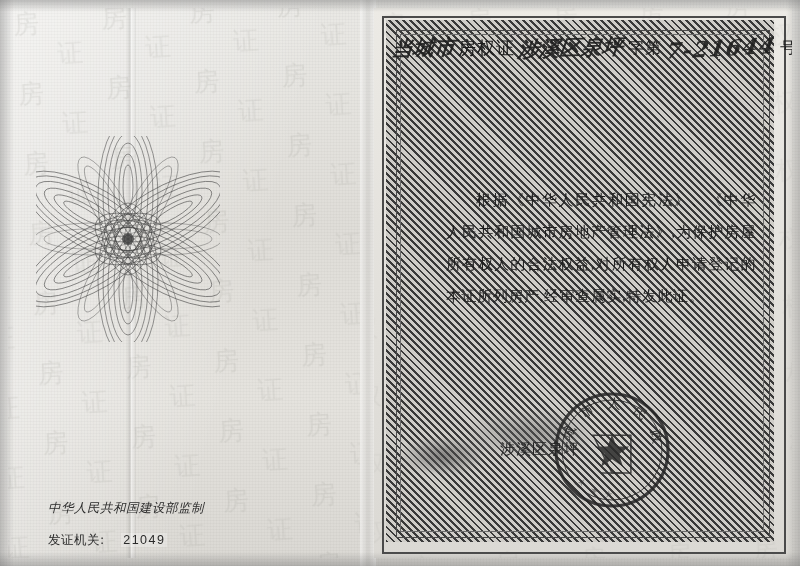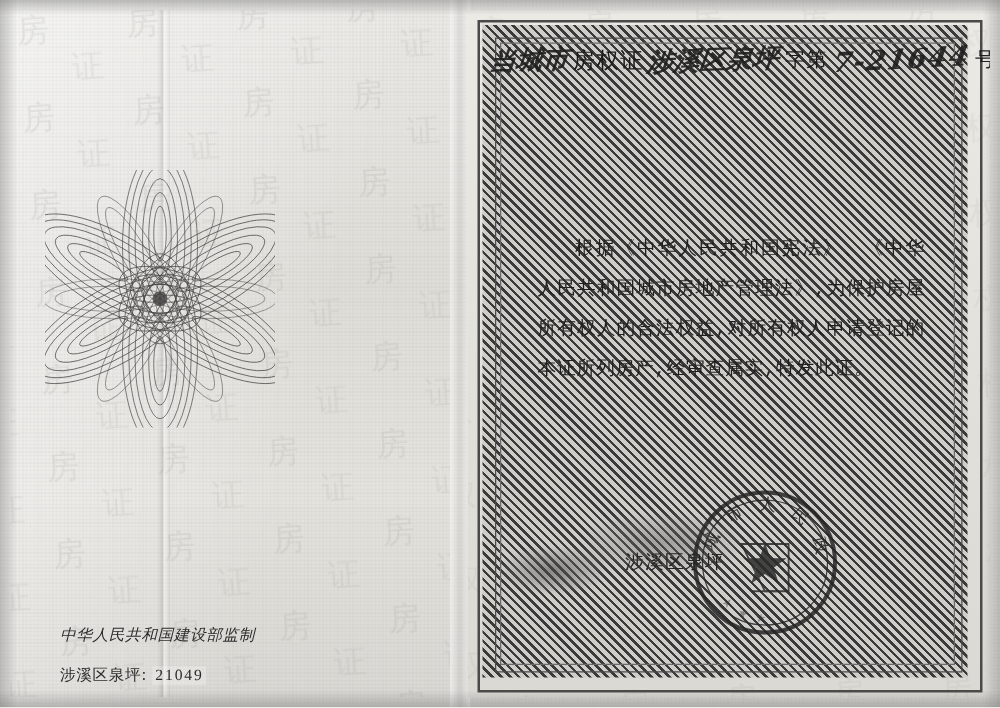--- a/index.html
+++ b/index.html
@@ -67,21 +67,22 @@
     color: #2c2c2c;
     font-family: "DejaVu Sans", sans-serif;
     font-size: 12.5px;
     letter-spacing: 0.5px;
     white-space: nowrap;
   }
   .left-footer.line1 { top: 492px; font-style: italic; }
   .left-footer.line2 { top: 524px; }
   .reg-number {
     display: inline-block;
-    font-family: Liberation Serif, serif;
+    margin-left: 12px;
+    font-family: Liberation Sans, sans-serif;
     font-size: 12.5px;
     letter-spacing: 1.5px;
     color: #2a2a2a;
     background: rgba(255,255,255,0.25);
     padding: 0 2px;
   }
 
   
   .right-page {
     position: absolute;
@@ -157,23 +158,23 @@
     margin: 0 3px;
   }
   .printed.small {
     font-size: 16px;
     margin: 0 5px;
   }
 
   
   .body-text {
     position: absolute;
-    left: 56px; top: 176px;
+    left: 72px; top: 176px;
     width: 310px;
-    font-family: Liberation Mono, monospace;
+    font-family: Liberation Serif, serif;
     font-size: 15px;
     line-height: 32px;
     color: #1f1f1f;
     text-align: justify;
     text-indent: 30px;
     letter-spacing: 0.6px;
   }
 
   
   .seal {
@@ -324,21 +325,21 @@
         <g transform="rotate(330)">
           <ellipse rx="16" ry="58" cx="0" cy="-36" opacity="0.7"></ellipse>
           <ellipse rx="10" ry="44" cx="0" cy="-40" opacity="0.7"></ellipse>
         </g>
         <circle r="6" fill="#3d3d3d" stroke="none" opacity="0.8"></circle>
       </g>
     </svg>
 
     <div class="left-footer line1">中华人民共和国建设部监制</div>
     <div class="left-footer line2">
-      <span>涉溪区泉坪:</span>
+      <span>发证机关:</span>
       <span class="reg-number">21049</span>
     </div>
   </div>
 
   <div class="gutter"></div>
 
   <div class="right-page">
 
     <svg class="guilloche-bg" viewBox="0 0 418 550" preserveAspectRatio="none">
       <defs>

